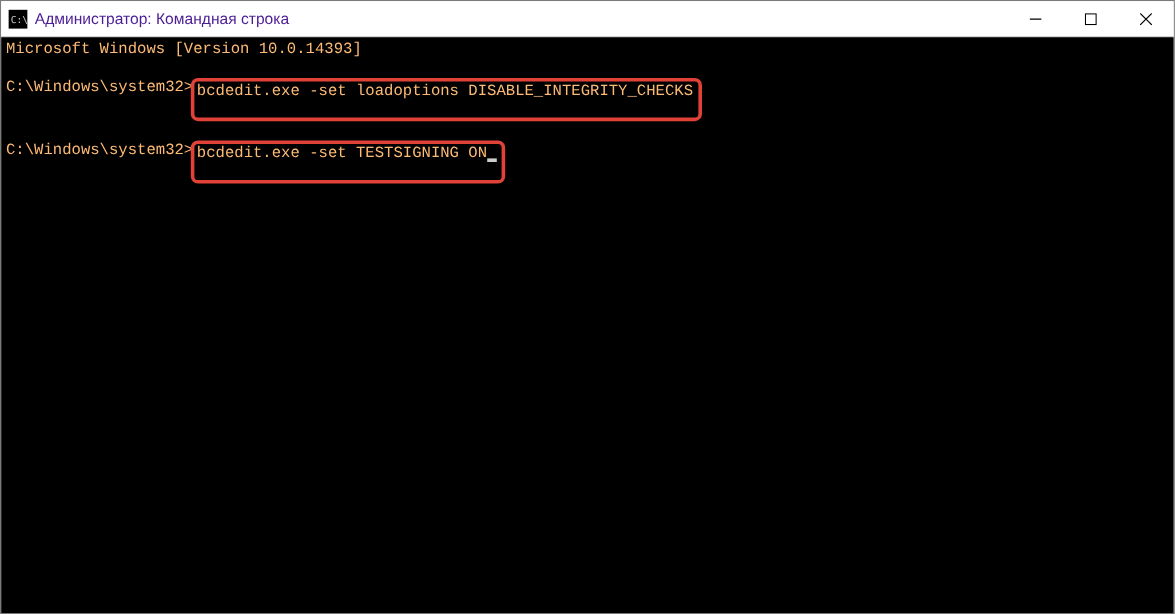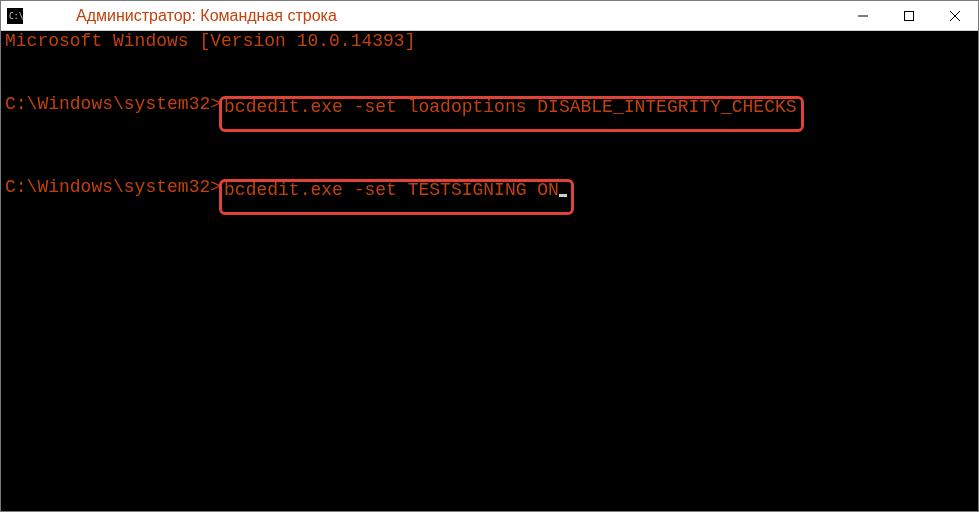--- a/index.html
+++ b/index.html
@@ -30,58 +30,56 @@
     .app-icon {
       width: 16px;
       height: 16px;
       margin-right: 6px;
       display: inline-flex;
       align-items: center;
       justify-content: center;
     }
     .title-text {
       flex: 1;
-      font-size: 16px;
-      color: #c2410c;
+      font-size: 13px;
+      color: #4c1d95;
       white-space: nowrap;
       overflow: hidden;
-      margin-left: 47px;
     }
     .win-controls {
       display: flex;
       height: 100%;
     }
     .win-btn {
       width: 46px;
       height: 100%;
       display: flex;
       align-items: center;
       justify-content: center;
       background: transparent;
       border: none;
       cursor: default;
     }
     .win-btn svg { width: 10px; height: 10px; }
     .console {
       flex: 1;
       background: #000000;
-      color: #c2410c;
+      color: #fdba74;
       font-family: Consolas, "Courier New", monospace;
-      font-size: 18px;
+      font-size: 13px;
       line-height: 16px;
       padding: 2px 4px;
       overflow: hidden;
       position: relative;
     }
     .line { white-space: pre; }
     .prompt-line {
       display: flex;
       align-items: flex-start;
       white-space: pre;
-      margin-top: 31px;
     }
     .highlight-box {
       border: 3px solid #e04238;
       border-radius: 6px;
       padding: 0 4px 14px 2px;
       display: inline-block;
       margin-left: -2px;
     }
     .cursor {
       display: inline-block;

